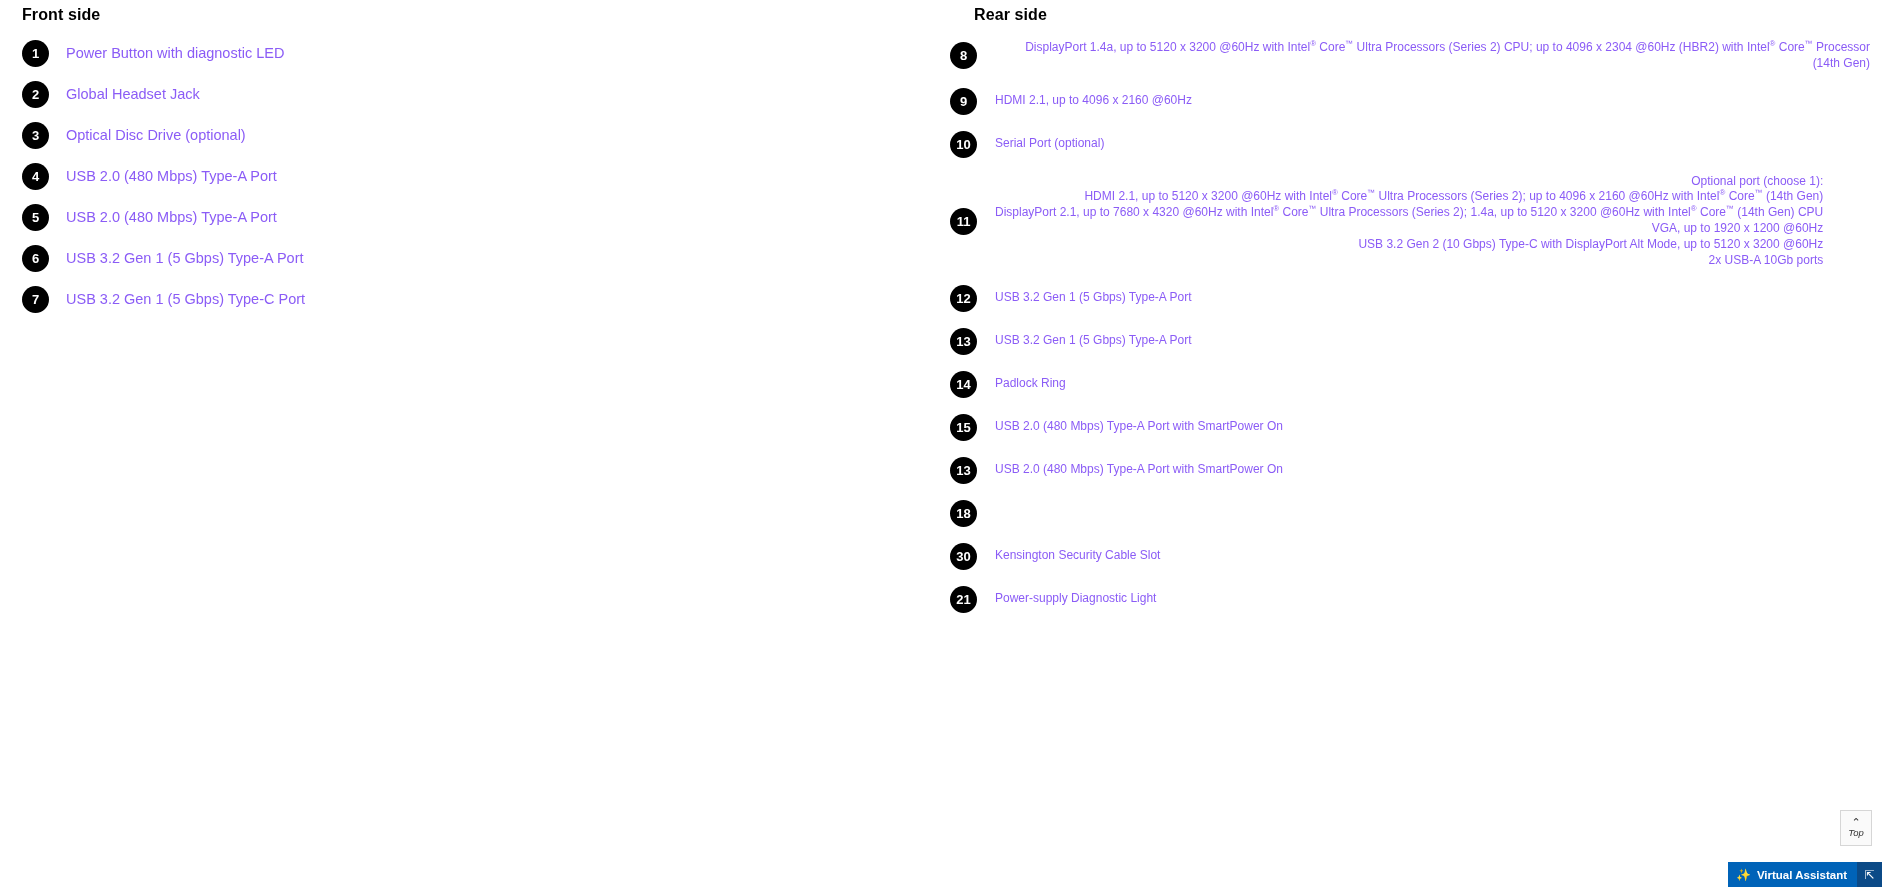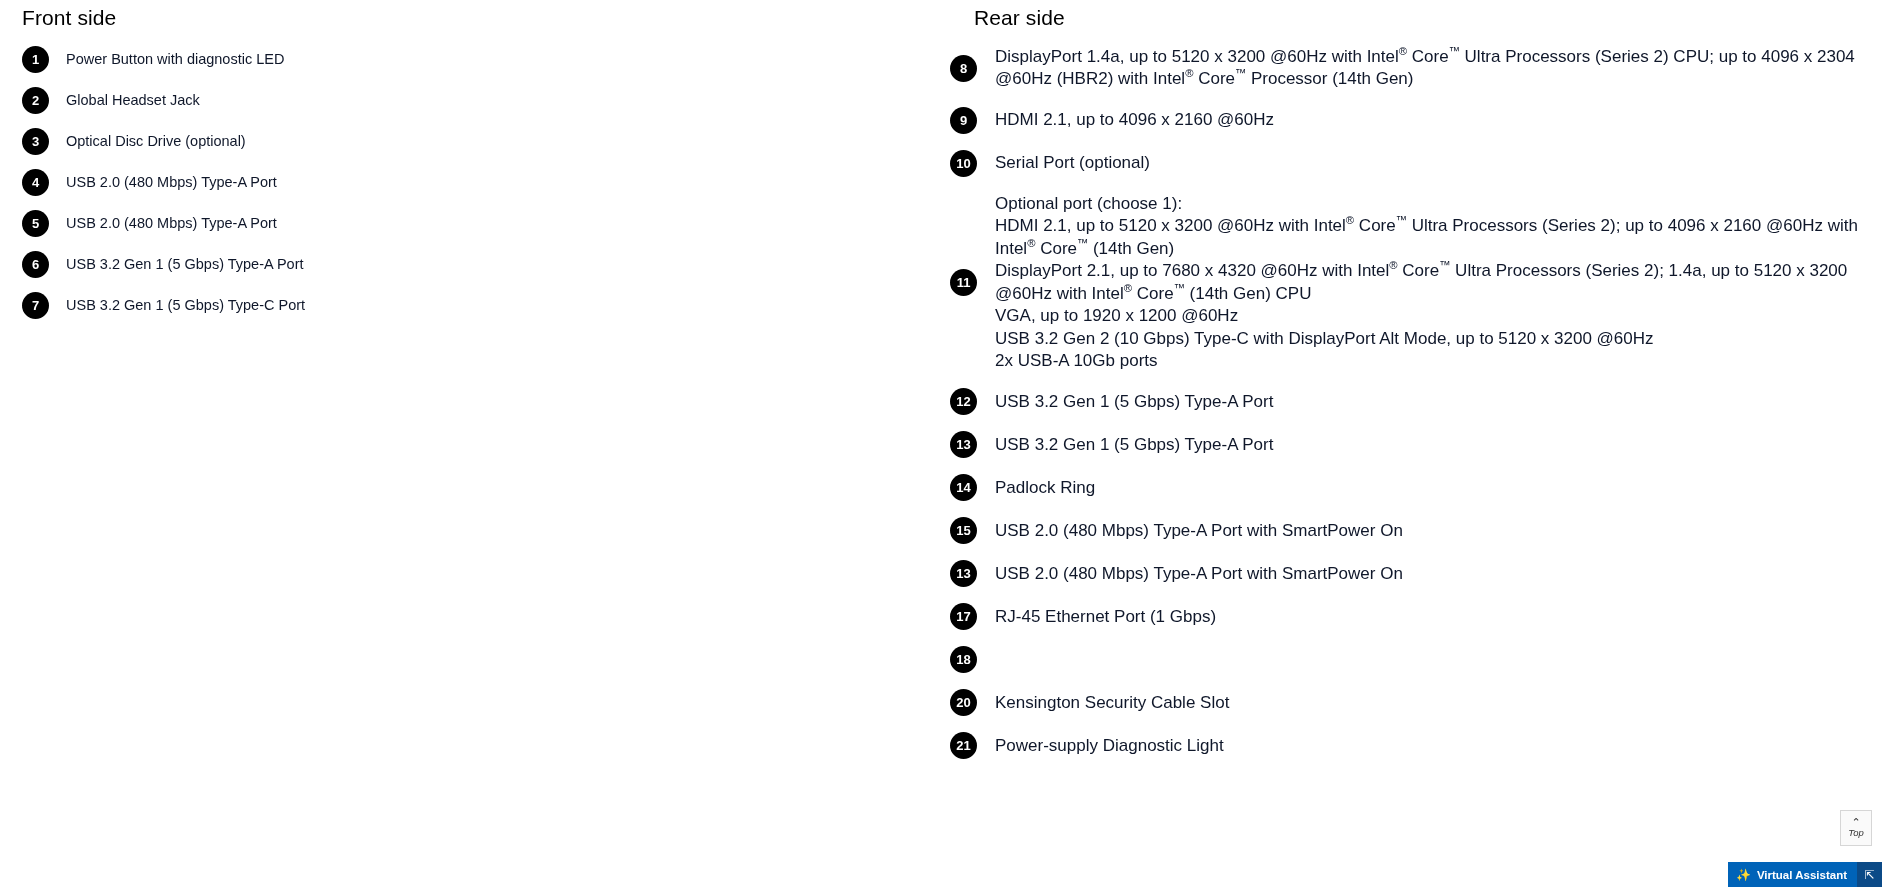--- a/index.html
+++ b/index.html
@@ -36,22 +36,22 @@
     padding-left: 22px;
     padding-top: 6px;
   }
   .col-right {
     width: 952px;
     padding-left: 20px;
     padding-top: 6px;
     padding-right: 12px;
   }
   .col-title {
-    font-size: 21px;
-    font-weight: normal;
+    font-size: 16px;
+    font-weight: bold;
     color: #000000;
     margin: 0 0 16px 0;
     letter-spacing: 0.1px;
   }
   .col-right .col-title {
     margin-left: 24px;
   }
   .item {
     display: flex;
     flex-direction: row;
@@ -72,25 +72,26 @@
     font-weight: bold;
     display: flex;
     align-items: center;
     justify-content: center;
     line-height: 1;
   }
   .item-text {
     margin-left: 17px;
     font-size: 14.5px;
     line-height: 1.32;
-    color: #0f172a;
+    color: #8b5cf6;
+    text-align: right;
   }
   .col-right .item-text {
     margin-left: 18px;
-    font-size: 17px;
+    font-size: 12px;
   }
   sup {
     font-size: 0.66em;
     vertical-align: super;
     line-height: 0;
   }
   
   .back-to-top {
     position: absolute;
     right: 10px;
@@ -227,28 +228,24 @@
         </div>
         <div class="item">
           <div class="badge">15</div>
           <div class="item-text">USB 2.0 (480 Mbps) Type-A Port with SmartPower On</div>
         </div>
         <div class="item">
           <div class="badge">13</div>
           <div class="item-text">USB 2.0 (480 Mbps) Type-A Port with SmartPower On</div>
         </div>
         <div class="item">
-          <div class="badge">17</div>
-          <div class="item-text">RJ-45 Ethernet Port (1 Gbps)</div>
-        </div>
-        <div class="item">
           <div class="badge">18</div>
         </div>
         <div class="item">
-          <div class="badge">20</div>
+          <div class="badge">30</div>
           <div class="item-text">Kensington Security Cable Slot</div>
         </div>
         <div class="item">
           <div class="badge">21</div>
           <div class="item-text">Power-supply Diagnostic Light</div>
         </div>
       </div>
     </div>
 
   </div>

